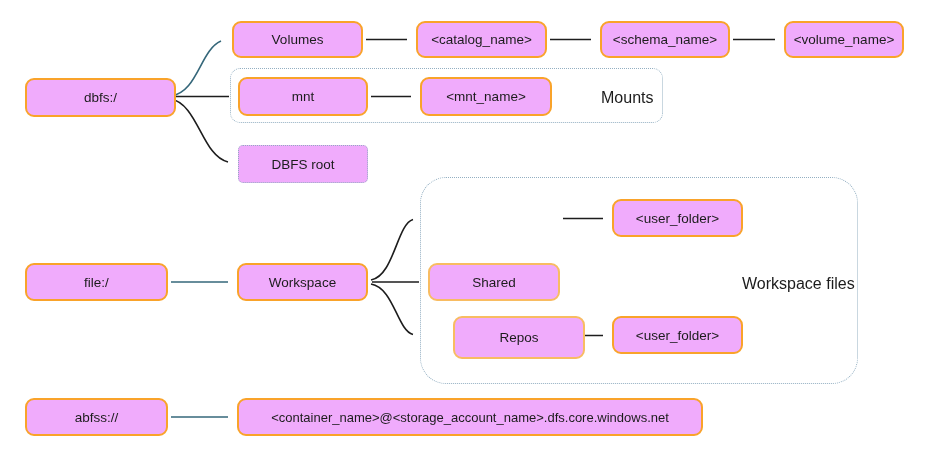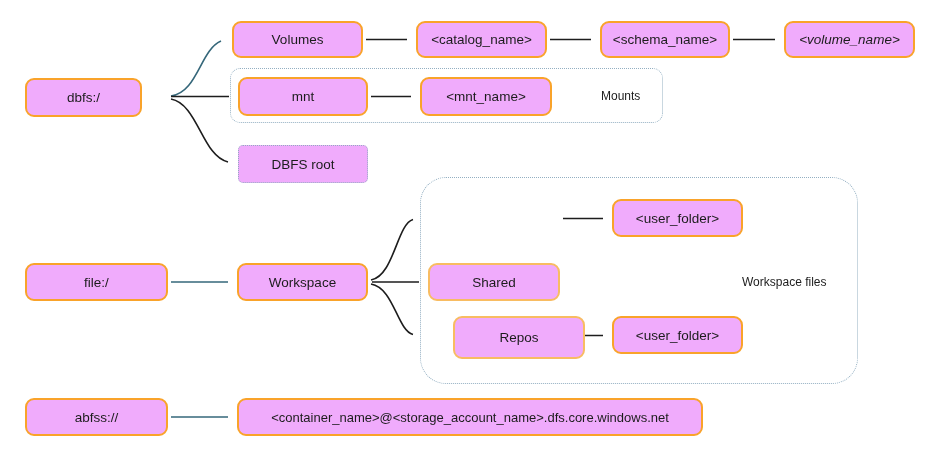--- a/index.html
+++ b/index.html
@@ -40,36 +40,36 @@
   }
   .group {
     position: absolute;
     box-sizing: border-box;
     border: 1.5px dotted var(--dotted);
     background: transparent;
     z-index: 0;
   }
   .group-label {
     position: absolute;
-    font-size: 12px;
+    font-size: 16px;
     color: var(--ink);
     white-space: nowrap;
     z-index: 1;
   }
   svg.edges { position: absolute; left: 0; top: 0; z-index: 1; }
   svg.edges path { fill: none; stroke-width: 1.6px; }
   svg.edges path.dark { stroke: var(--arrow-dark); }
   svg.edges path.teal { stroke: var(--arrow-teal); }
 
   
-  .pos-dbfs        { left: 25px;  top: 78px;  width: 117px; height: 39px; }
+  .pos-dbfs        { left: 25px;  top: 78px;  width: 151px; height: 39px; }
   .pos-volumes     { left: 232px; top: 21px;  width: 131px; height: 37px; }
   .pos-catalog     { left: 416px; top: 21px;  width: 131px; height: 37px; }
   .pos-schema      { left: 600px; top: 21px;  width: 130px; height: 37px; }
-  .pos-volume      { left: 784px; top: 21px;  width: 131px; height: 37px; font-style: italic; }
+  .pos-volume      { left: 784px; top: 21px;  width: 120px; height: 37px; }
   .pos-mounts-grp  { left: 230px; top: 68px;  width: 433px; height: 55px; border-radius: 10px; }
   .pos-mnt         { left: 238px; top: 77px;  width: 130px; height: 39px; }
   .pos-mnt-name    { left: 420px; top: 77px;  width: 132px; height: 39px; }
   .pos-mounts-lbl  { left: 601px; top: 89px; }
   .pos-dbfs-root   { left: 238px; top: 145px; width: 130px; height: 38px; }
   .pos-wsfiles-grp { left: 420px; top: 177px; width: 438px; height: 207px; border-radius: 26px; }
   .pos-users       { left: 428px; top: 199px; width: 132px; height: 38px; }
   .pos-uf-top      { left: 612px; top: 199px; width: 131px; height: 38px; }
   .pos-shared      { left: 428px; top: 263px; width: 132px; height: 38px; }
   .pos-repos       { left: 453px; top: 316px; width: 132px; height: 43px; }

